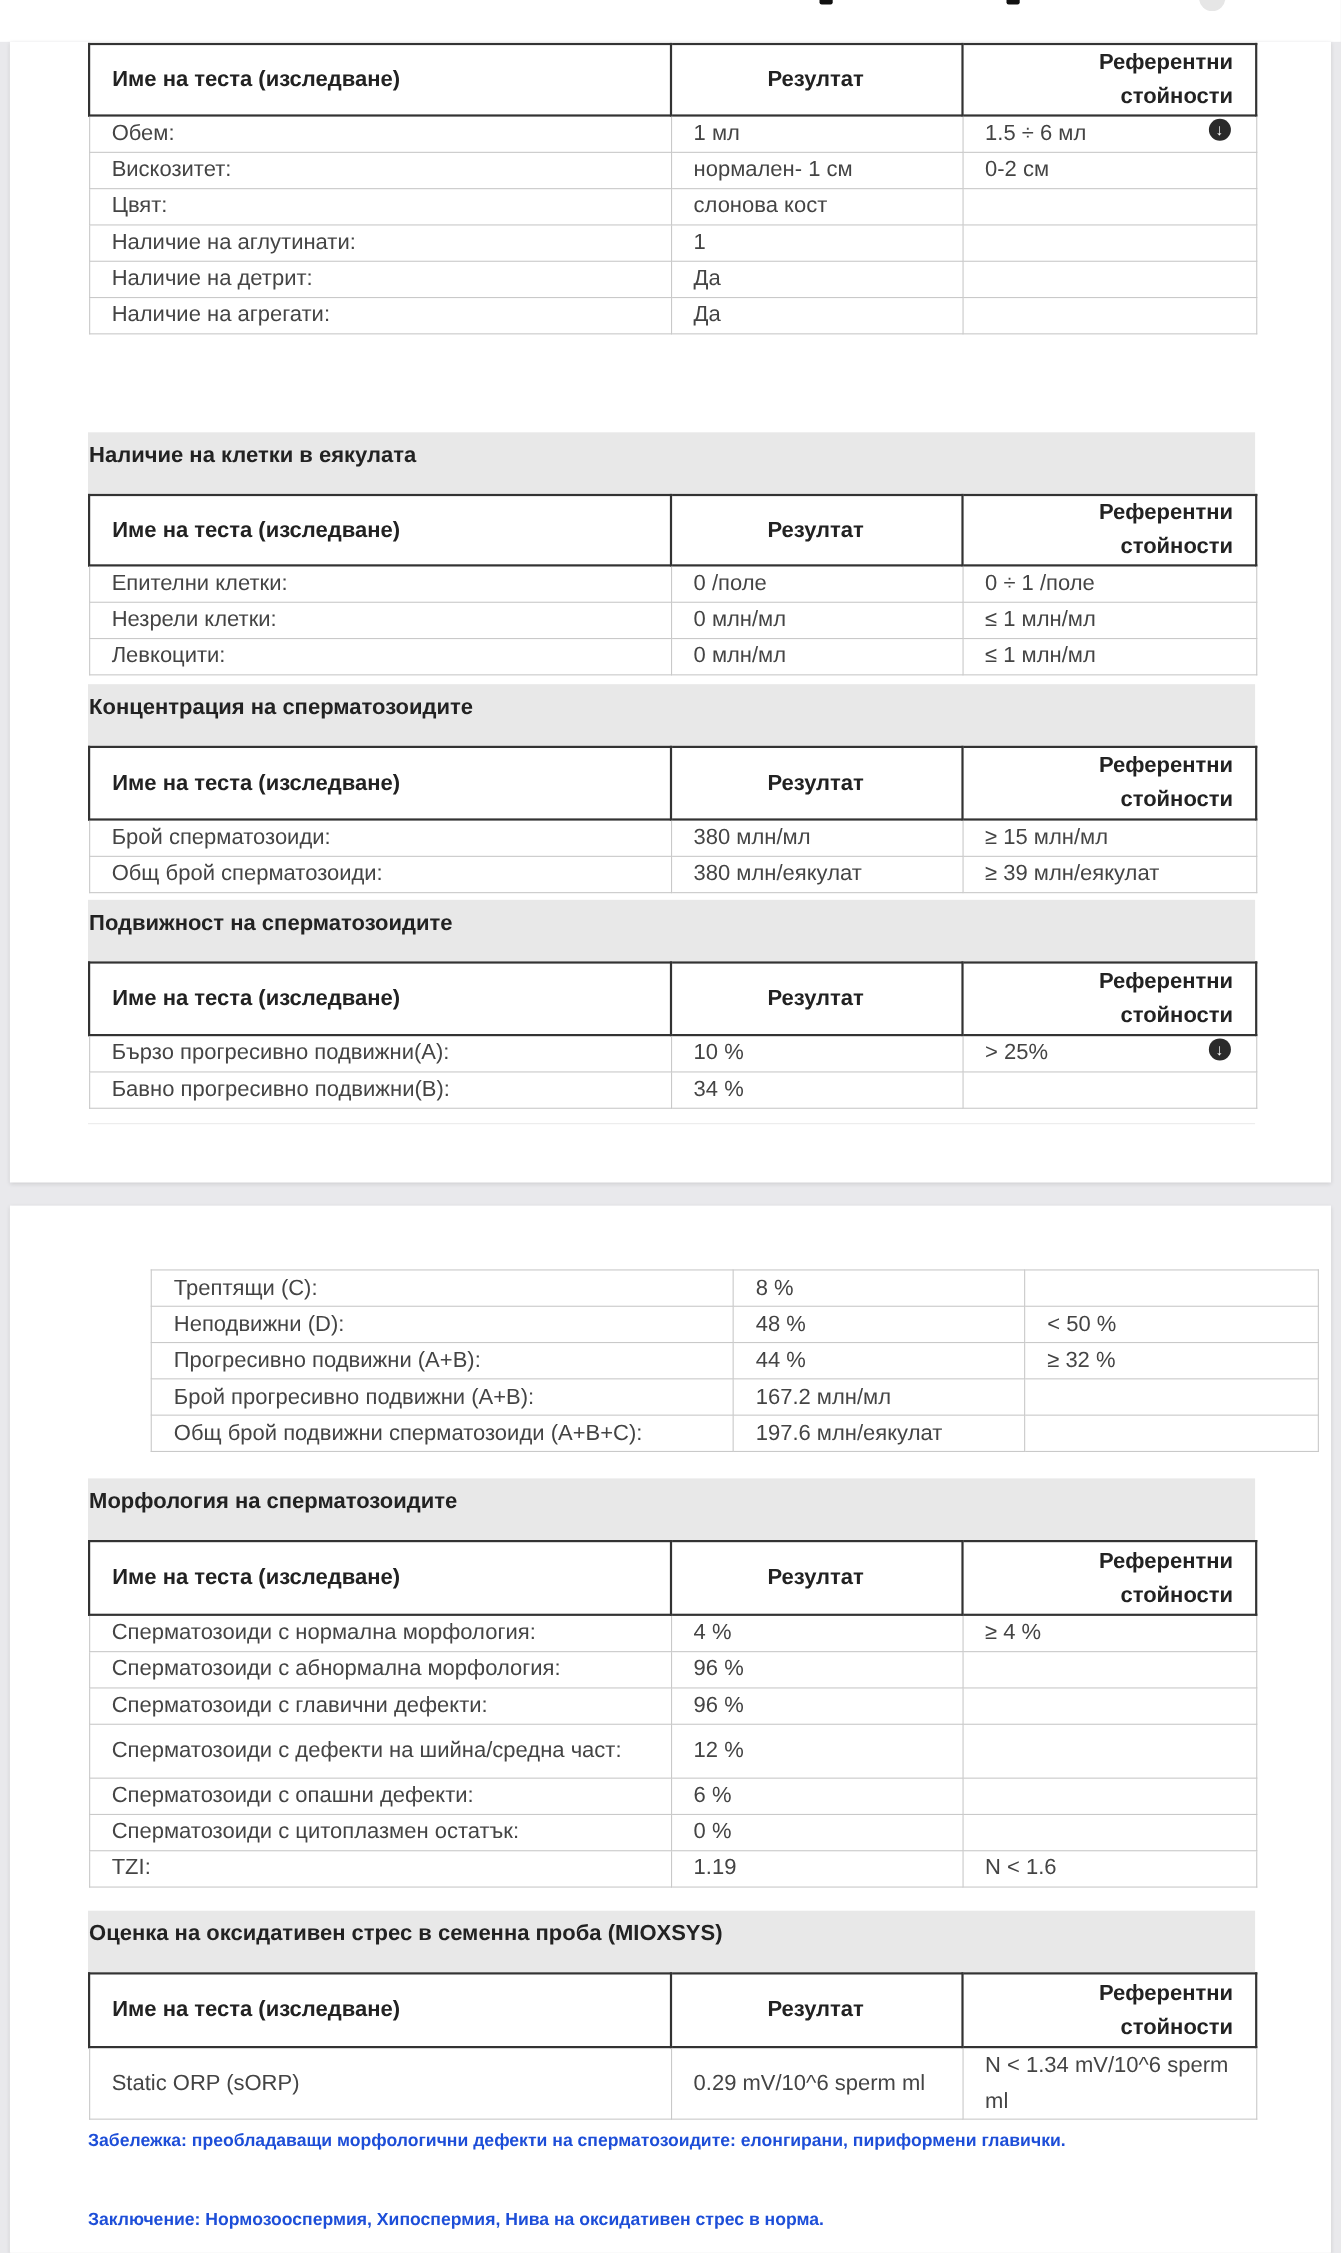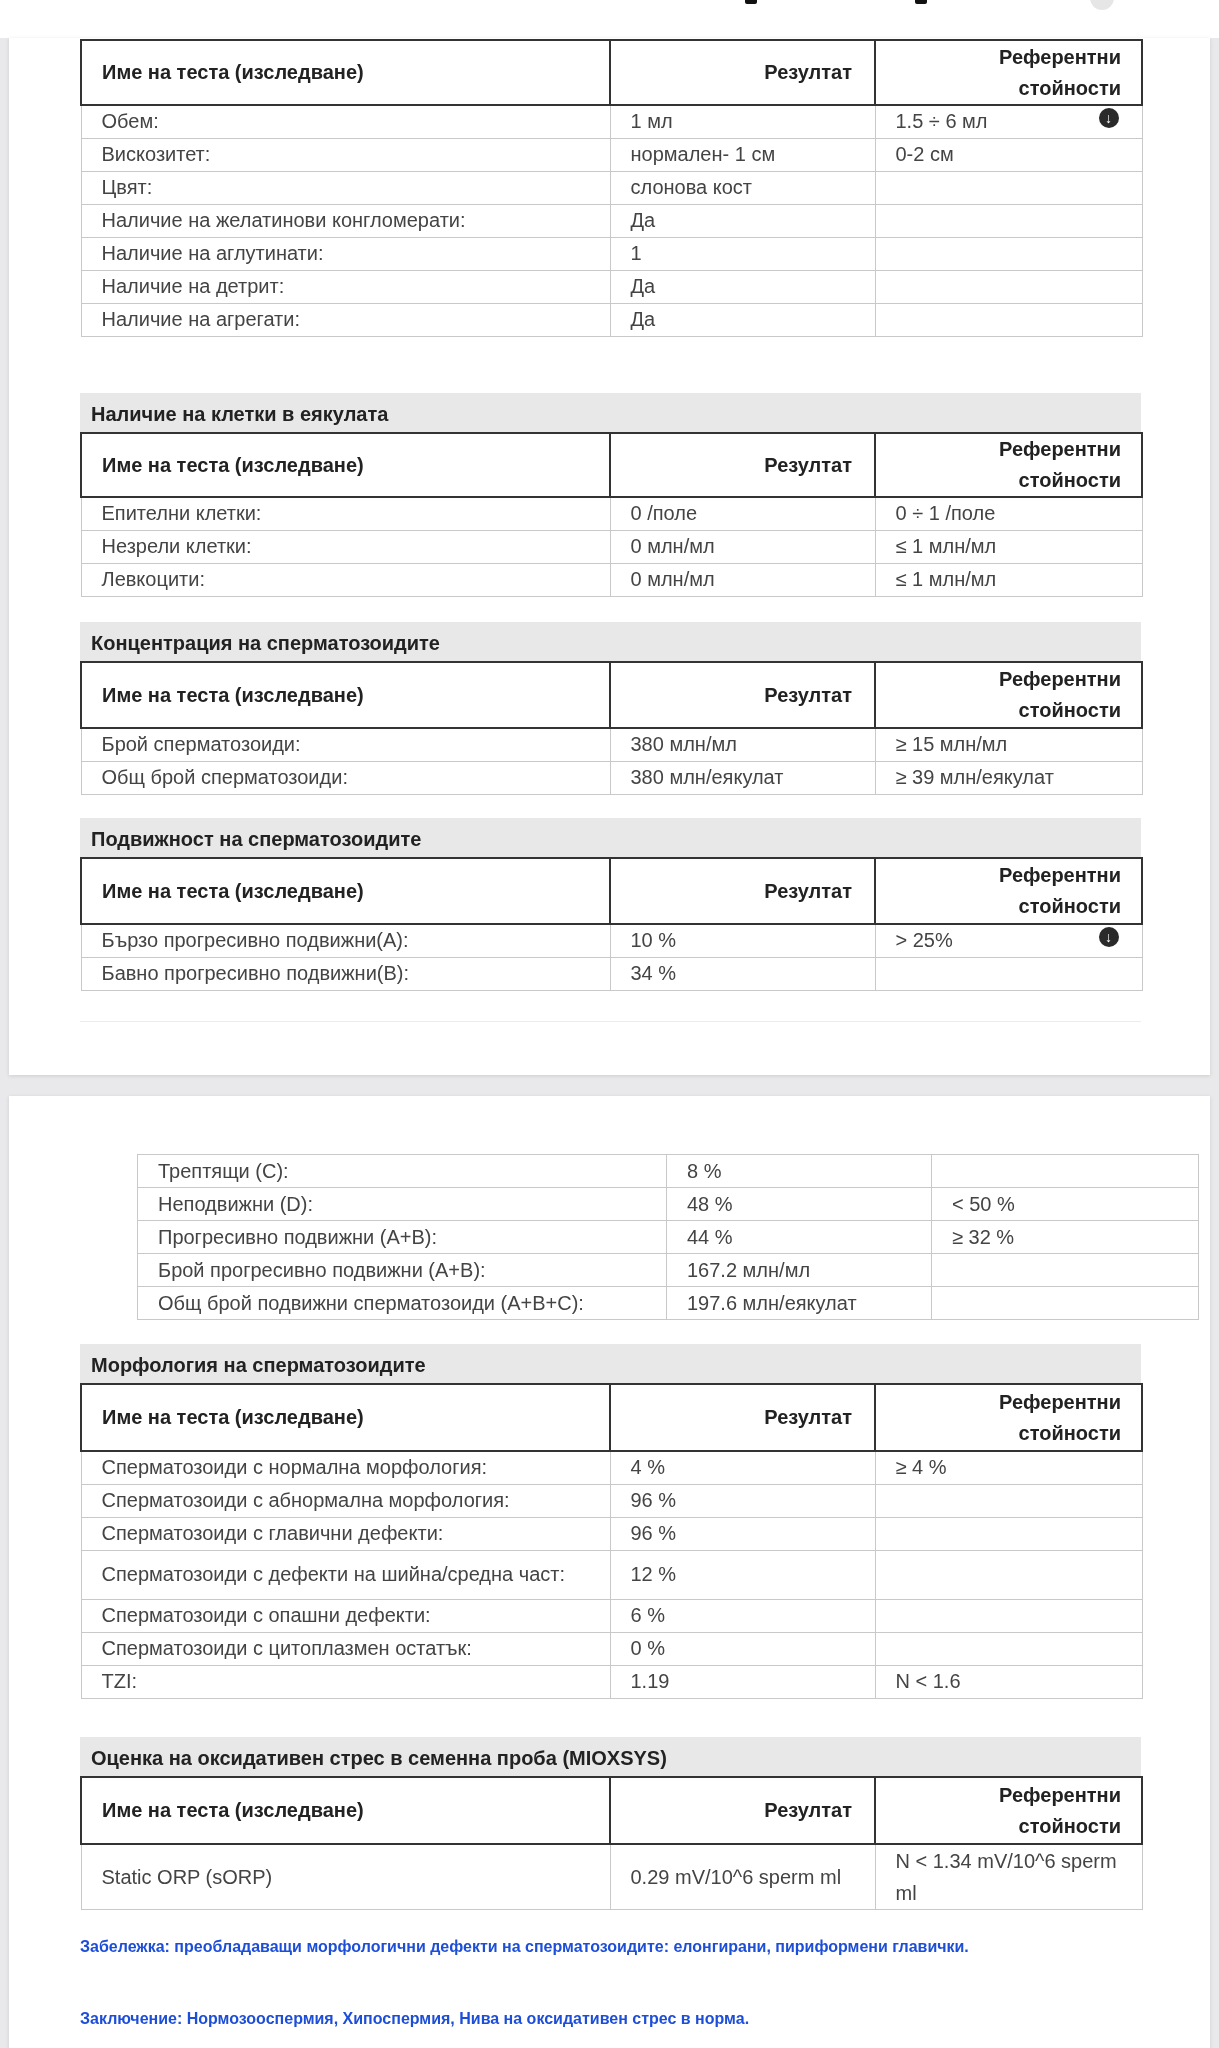--- a/index.html
+++ b/index.html
@@ -13,30 +13,30 @@
   .topstrip .circle { position:absolute; left:1090px; top:-14px; width:24px; height:24px; border-radius:50%; background:#e6e6e6; }
   .page {
     position:absolute; left:9px; width:1201px; background:#fff;
     box-shadow:0 1px 4px rgba(0,0,0,0.12);
   }
   #page1 { top:38px; height:1037px; }
   #page2 { top:1096px; height:980px; }
   .abs { position:absolute; left:80px; width:1061px; }
   .section-title {
     background:#e8e8e8; font-weight:bold; font-size:20px; color:#222;
-    height:39px; line-height:42px; padding-left:11px; box-sizing:border-box;
+    height:56px; line-height:42px; padding-left:1px; box-sizing:border-box;
   }
   table { border-collapse:collapse; width:1061px; table-layout:fixed; }
   col.c1 { width:529px; } col.c2 { width:265px; } col.c3 { width:267px; }
   th {
     border:2px solid #333; font-weight:bold; font-size:20px; color:#222;
     height:61px; padding:0 20px; box-sizing:border-box; line-height:31px;
   }
   th.name { text-align:left; }
-  th.result { text-align:right; padding-right:22px; }
+  th.result { text-align:center; padding-right:22px; }
   th.ref { text-align:right; padding-left:22px; }
   td {
     border:1.5px solid #c9c9c9; font-size:20px; color:#444;
     height:33px; padding:0 20px; box-sizing:border-box; line-height:25px;
     vertical-align:middle; position:relative;
   }
   td.c2, td.c3 { }
   td.tall { height:49px; }
   td.tall2 { height:65px; line-height:32px; }
   .flag {
@@ -81,25 +81,20 @@
             <td class="c1"><span>Вискозитет:</span></td>
             <td class="c2"><span>нормален- 1 см</span></td>
             <td class="c3"><span>0-2 см</span></td>
           </tr>
           <tr>
             <td class="c1"><span>Цвят:</span></td>
             <td class="c2"><span>слонова кост</span></td>
             <td class="c3"><span></span></td>
           </tr>
           <tr>
-            <td class="c1"><span>Наличие на желатинови конгломерати:</span></td>
-            <td class="c2"><span>Да</span></td>
-            <td class="c3"><span></span></td>
-          </tr>
-          <tr>
             <td class="c1"><span>Наличие на аглутинати:</span></td>
             <td class="c2"><span>1</span></td>
             <td class="c3"><span></span></td>
           </tr>
           <tr>
             <td class="c1"><span>Наличие на детрит:</span></td>
             <td class="c2"><span>Да</span></td>
             <td class="c3"><span></span></td>
           </tr>
           <tr>

